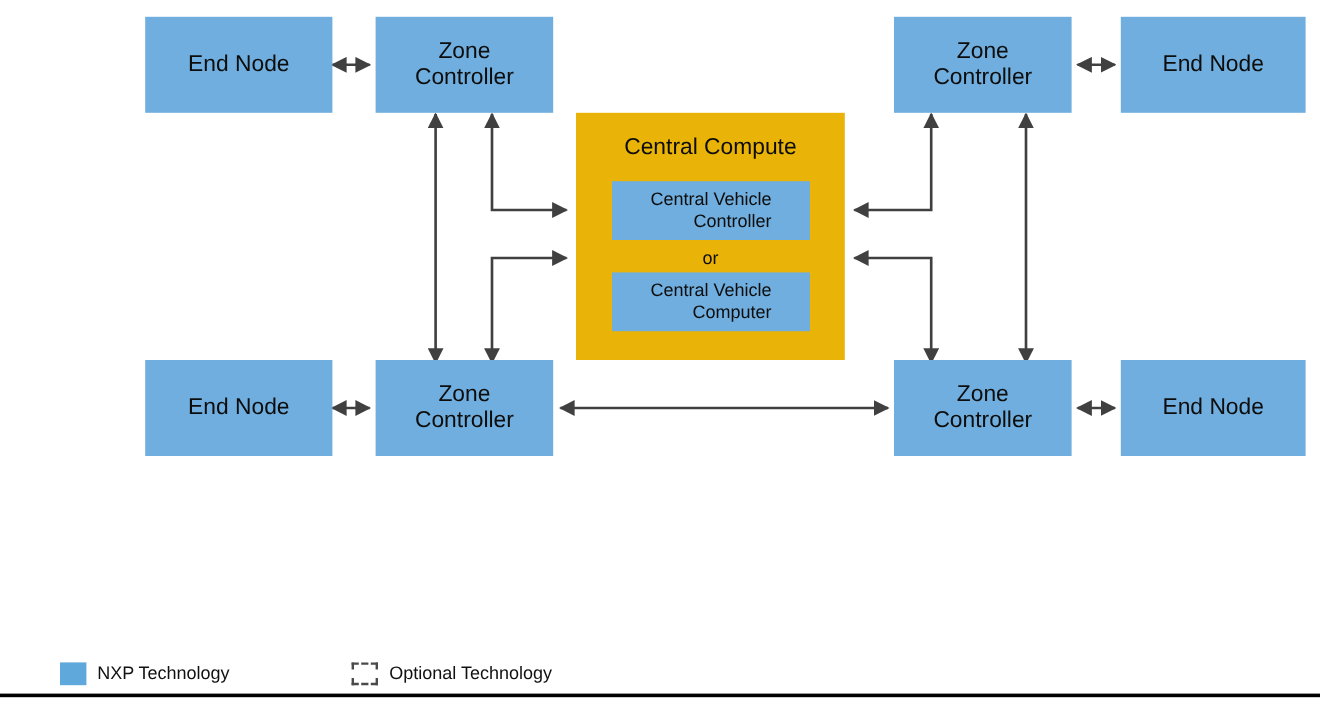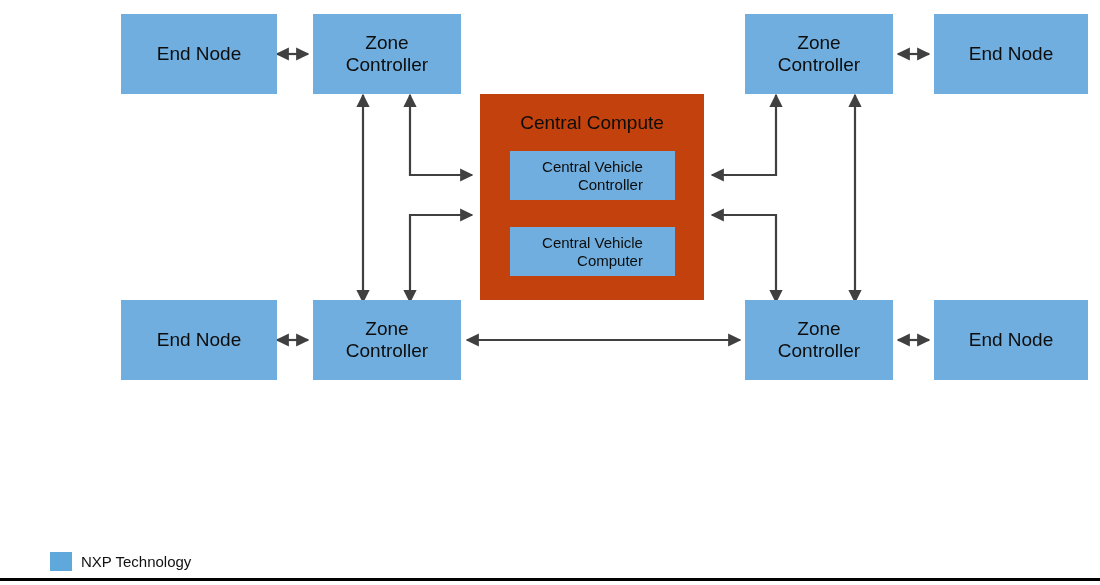--- a/index.html
+++ b/index.html
@@ -38,21 +38,21 @@
     justify-content: center;
     text-align: center;
     font-size: 19px;
     line-height: 1.18;
     color: #0d0d0d;
     white-space: pre-line;
   }
   .group-box {
     position: absolute;
     box-sizing: border-box;
-    background: #c2410c;
+    background: #eab308;
   }
   .group-title {
     position: absolute;
     width: 100%;
     text-align: center;
     font-size: 19px;
     color: #0d0d0d;
   }
   .inner-box {
     position: absolute;
@@ -164,20 +164,21 @@
 Controller</div>
 
   <div class="node-box" style="left:934px; top:14px; width:154px; height:80px;">End Node</div>
 
   <div class="group-box" style="left:480px; top:94px; width:224px; height:206px;">
     <div class="group-title" style="top:18px;">Central Compute</div>
 
     <div class="inner-box" style="left:30px; top:57px; width:165px; height:49px;">Central Vehicle
 Controller</div>
 
+    <div class="or-label" style="top:113px;">or</div>
 
     <div class="inner-box" style="left:30px; top:133px; width:165px; height:49px;">Central Vehicle
 Computer</div>
   </div>
 
   <div class="node-box" style="left:121px; top:300px; width:156px; height:80px;">End Node</div>
 
   <div class="node-box" style="left:313px; top:300px; width:148px; height:80px;">Zone
 Controller</div>
 
@@ -186,17 +187,21 @@
 
   <div class="node-box" style="left:934px; top:300px; width:154px; height:80px;">End Node</div>
 
   <div id="legend">
     <div class="legend-item">
       <span class="legend-swatch sw-nxp"></span>
       <span class="legend-label">NXP Technology</span>
     </div>
     <span class="legend-gap-a"></span>
     <span class="legend-gap-b"></span>
+    <div class="legend-item">
+      <span class="legend-swatch sw-optional"></span>
+      <span class="legend-label">Optional Technology</span>
+    </div>
   </div>
 
   <div id="bottom-rule"></div>
 
 </div>
 
 </body></html>

